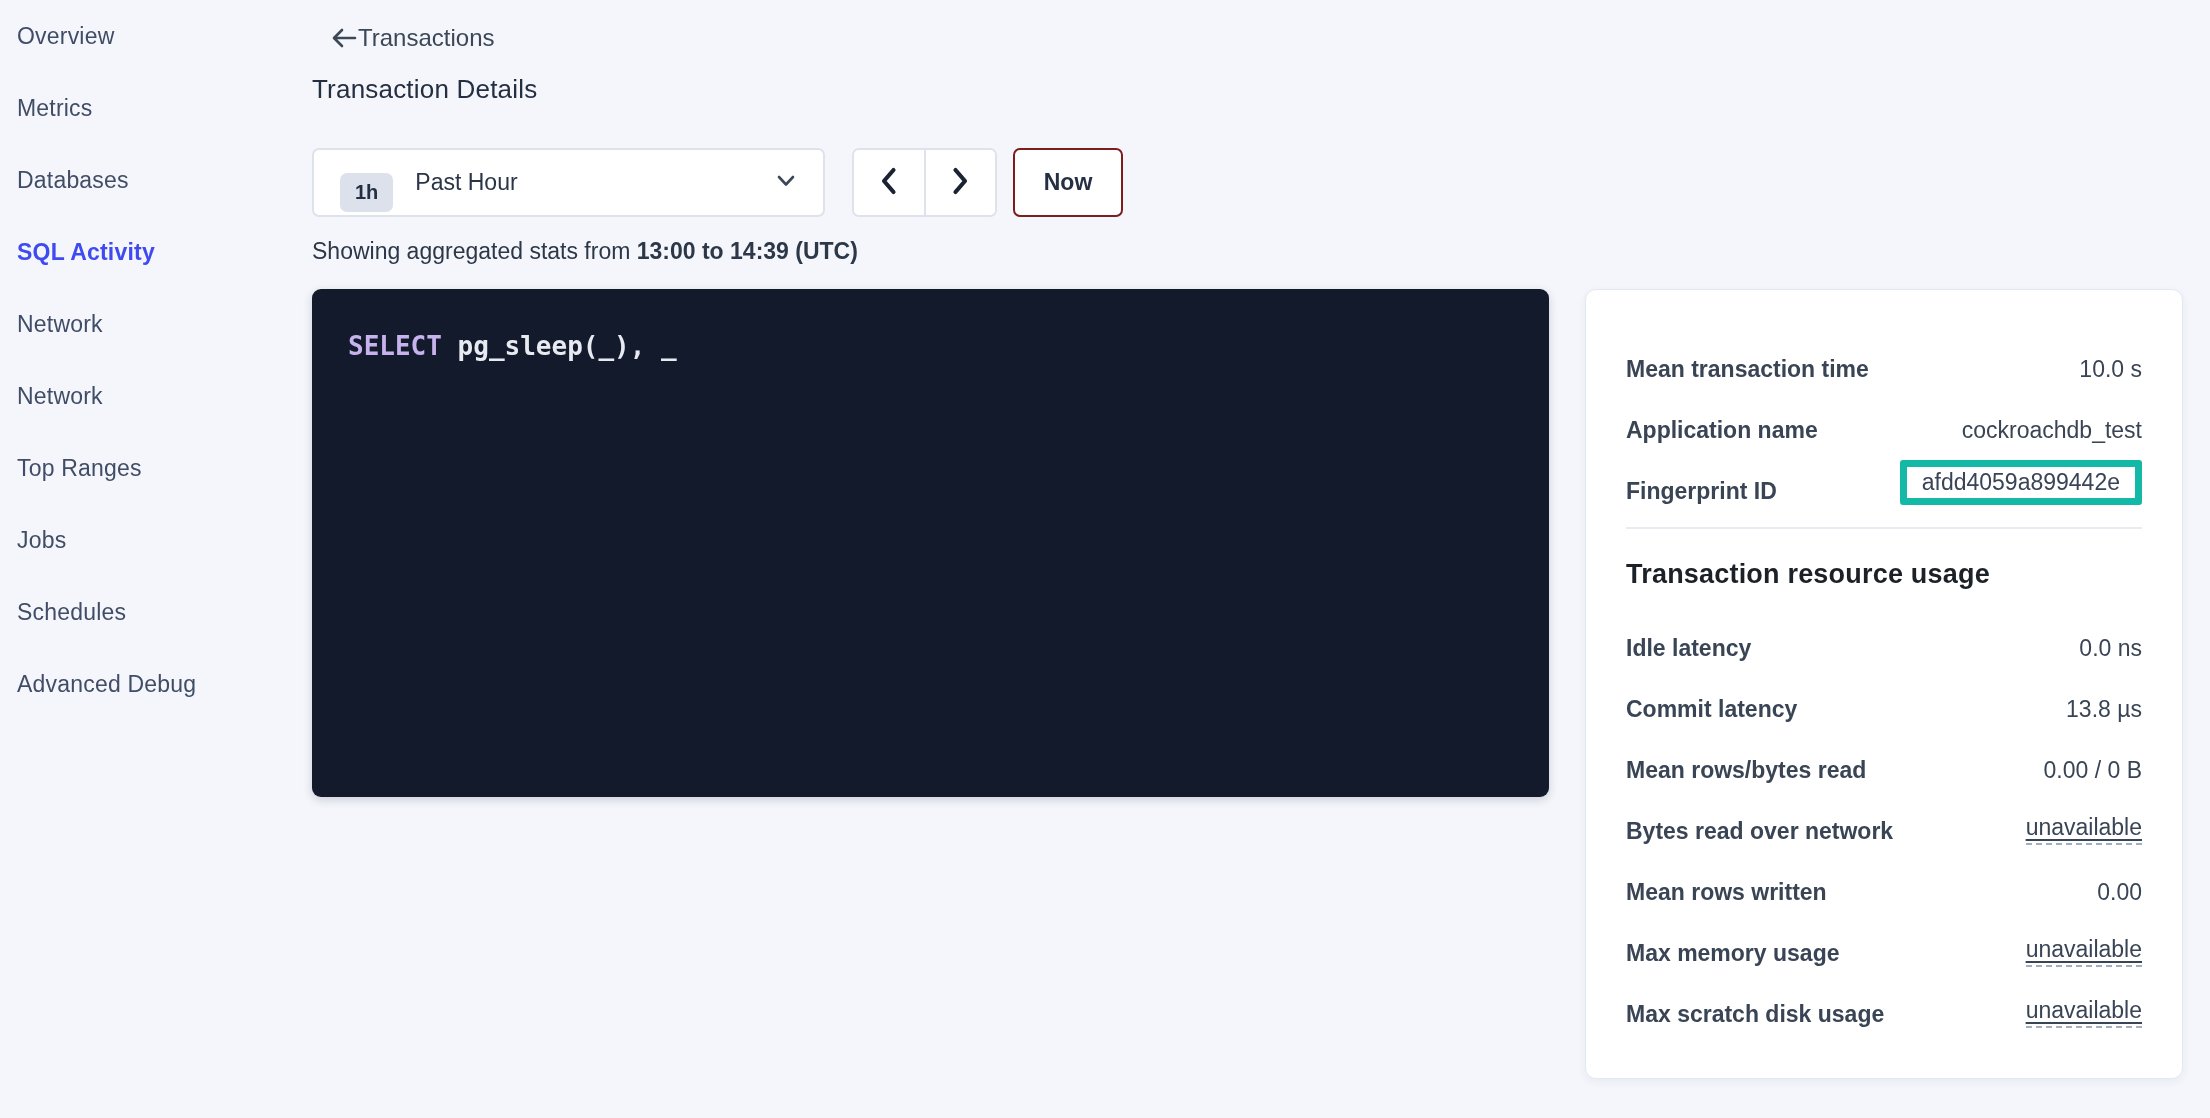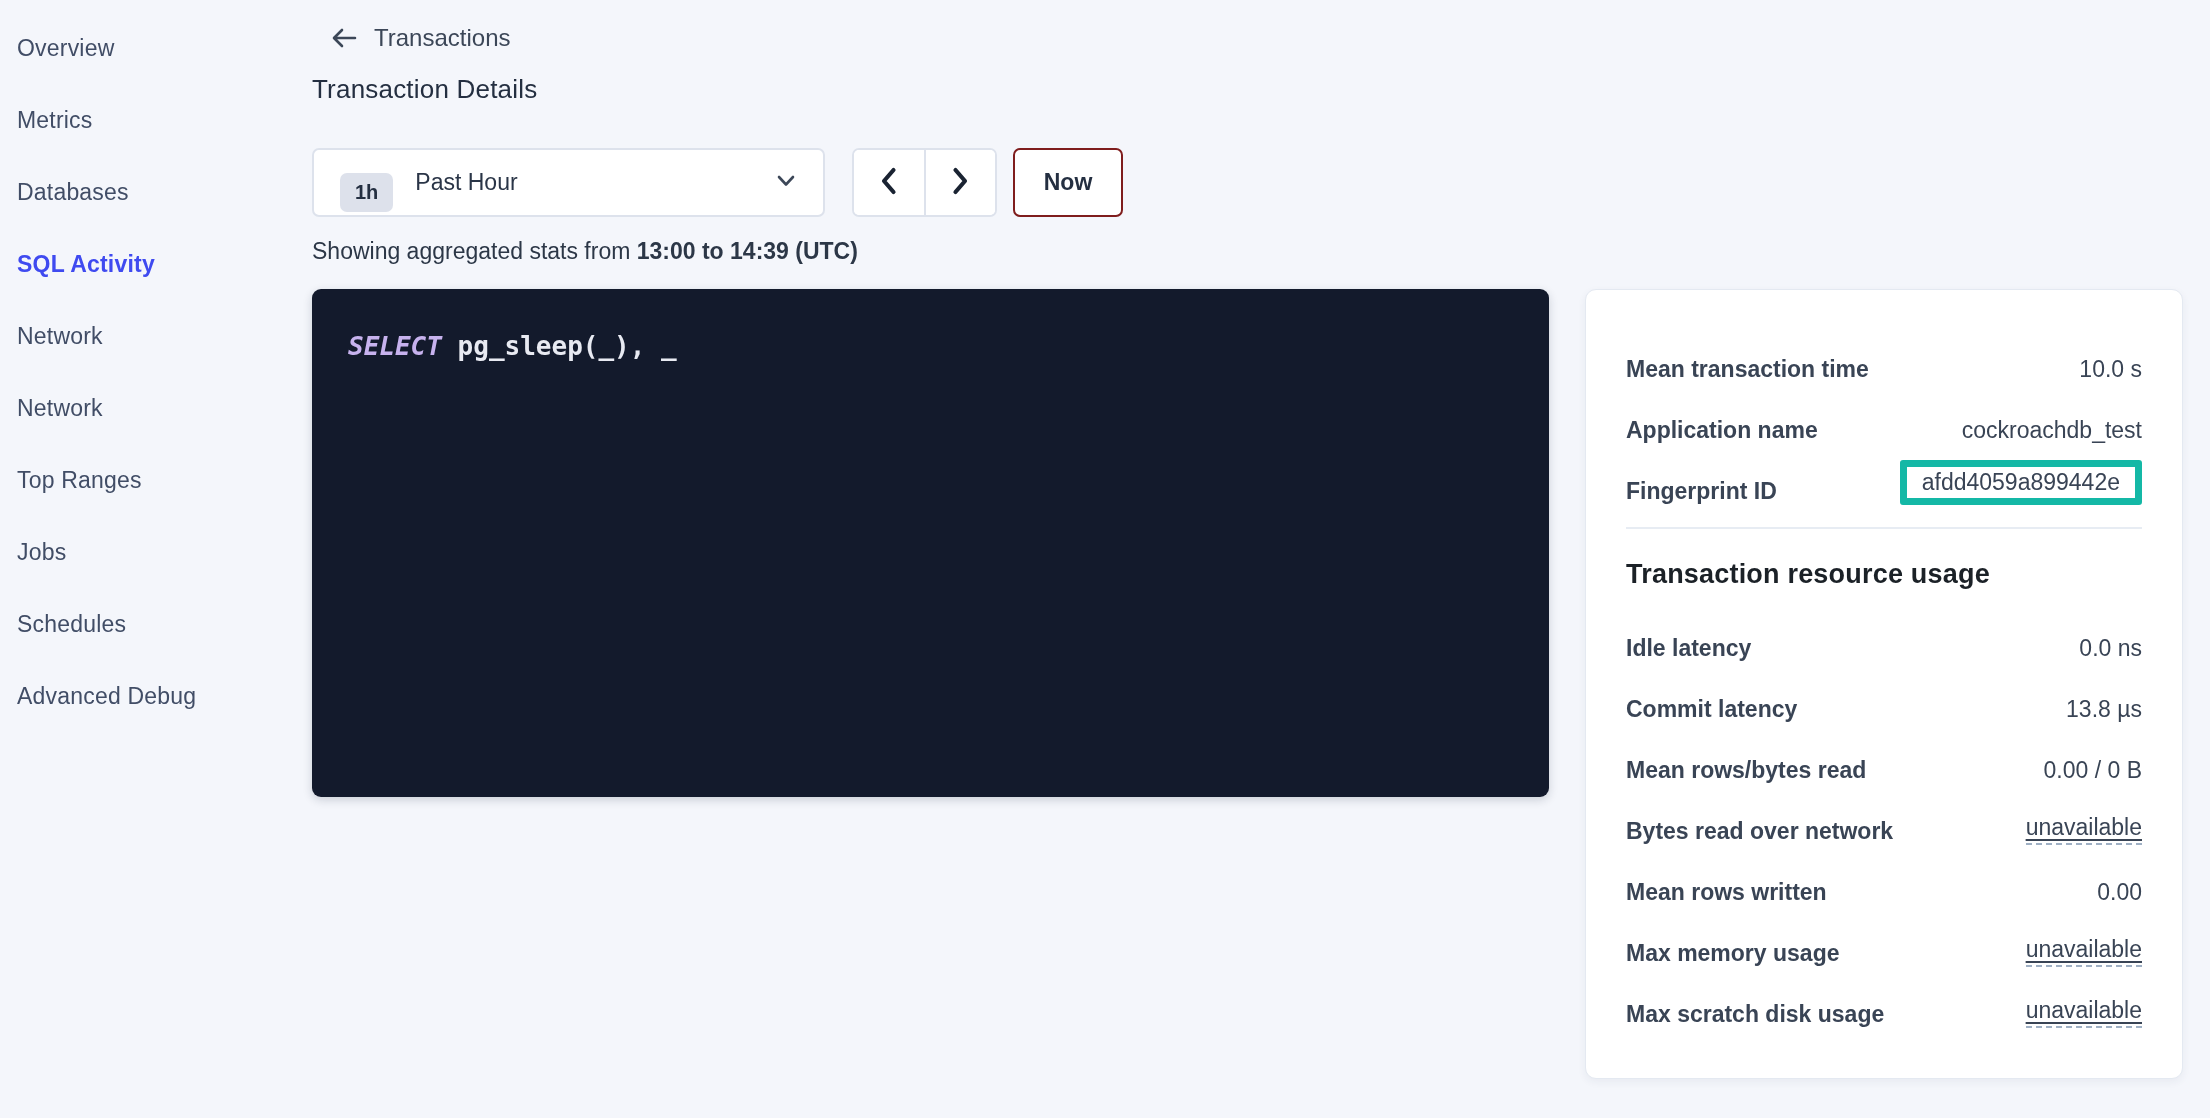--- a/index.html
+++ b/index.html
@@ -6,32 +6,32 @@
   html,body { width:2210px; height:1118px; }
   body {
     position:relative;
     background:#f4f6fb;
     font-family:"Liberation Sans", sans-serif;
     color:#394455;
     overflow:hidden;
   }
 
   
-  .sidebar { position:absolute; left:0; top:0; width:300px; padding-top:12px; }
+  .sidebar { position:absolute; left:0; top:0; width:300px; padding-top:0; }
   .side-item {
     height:72px; display:flex; align-items:center;
     padding-left:17px; font-size:23px; color:#414d66;
     cursor:pointer; letter-spacing:.2px;
   }
   .side-item.active { color:#3f4af0; font-weight:700; }
 
   
   .breadcrumb {
     position:absolute; left:330px; top:24px;
-    display:flex; align-items:center; gap:16px;
+    display:flex; align-items:center; 
     font-size:24px; color:#3c4758; cursor:pointer;
   }
   .breadcrumb svg { display:block; }
   .page-title {
     position:absolute; left:312px; top:74px;
     font-size:26px; font-weight:400; color:#242f41; letter-spacing:.2px;
   }
 
   
   .time-row { position:absolute; left:312px; top:148px; display:flex; align-items:stretch; height:69px; }
@@ -60,21 +60,21 @@
   .stats-line b { font-weight:700; }
 
   
   .code-box {
     position:absolute; left:312px; top:289px; width:1237px; height:508px;
     background:#131a2c; border-radius:9px; padding:40px 36px;
     box-shadow:0 3px 10px rgba(24,33,58,.18);
     font-family:"DejaVu Sans Mono", monospace; font-size:26px; font-weight:700;
     line-height:1.35;
   }
-  .code-keyword { color:#c7b2ee;font-style:italic; }
+  .code-keyword { color:#c7b2ee; }
   .code-text { color:#e8eaf2; }
 
   
   .card {
     position:absolute; left:1585px; top:289px; width:598px; height:790px;
     background:#fff; border:1px solid #e4e9f1; border-radius:11px;
     box-shadow:0 3px 9px rgba(38,53,82,.06);
     padding:32px 40px 0 40px;
   }
   .detail-row {

